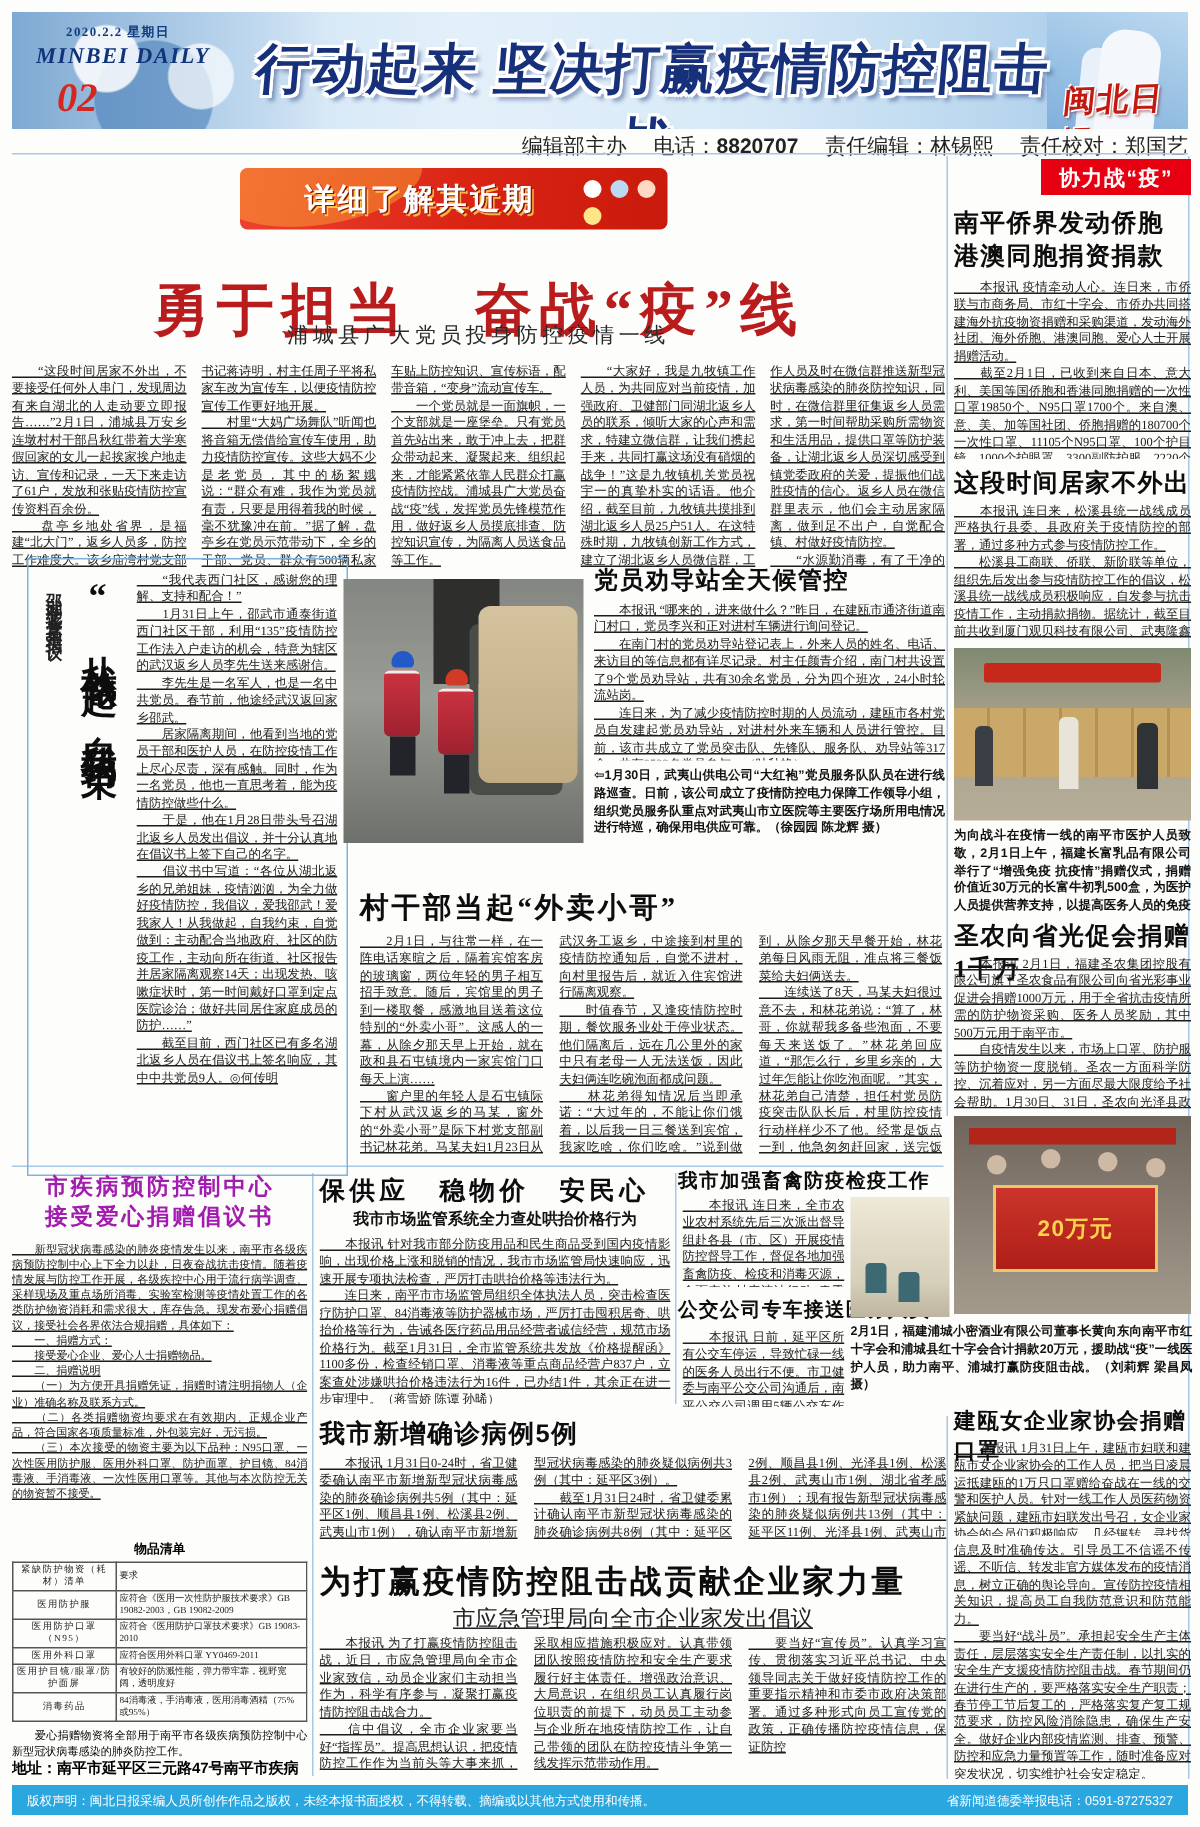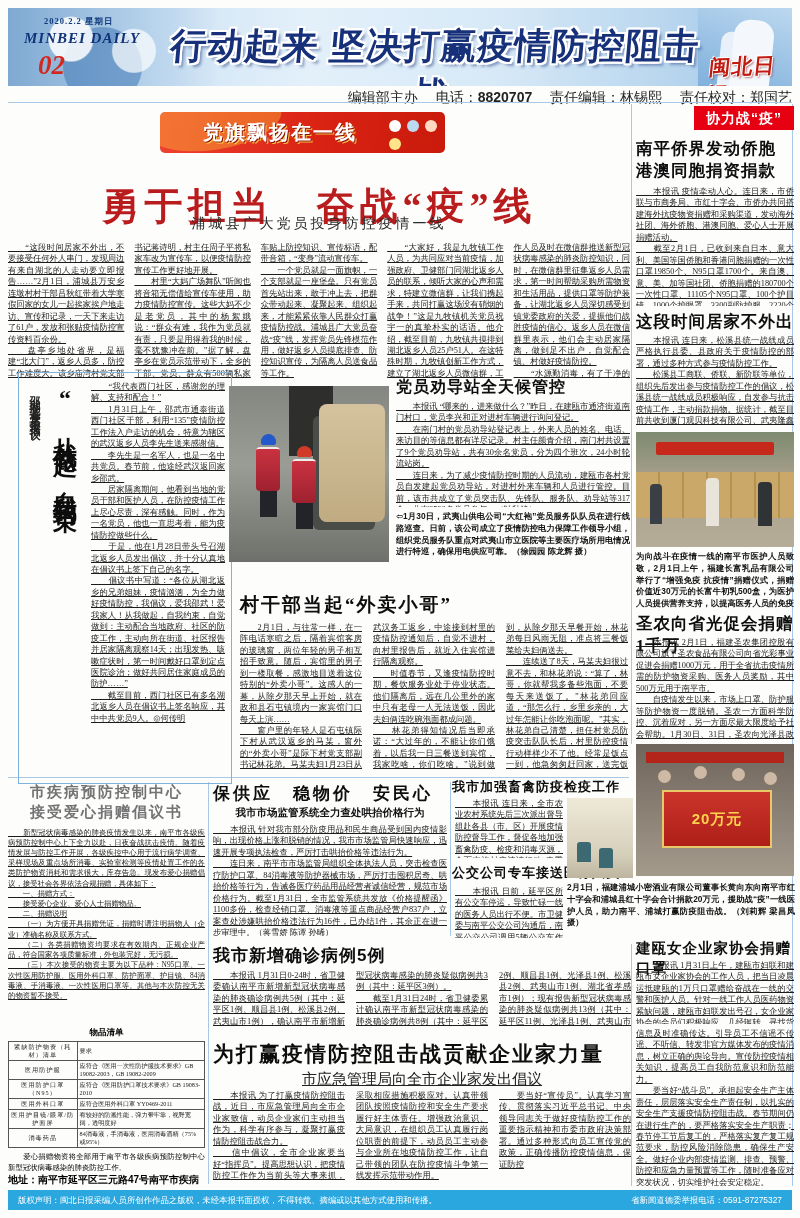--- a/index.html
+++ b/index.html
@@ -83,21 +83,21 @@
   .chair{position:absolute;width:14px;height:20px;background:#3d6a72;border-radius:3px 3px 0 0;}
   
   .blockhead{font-weight:bold;text-align:left;color:#0d0d0d;}
   #guidepost-hl{left:396px;top:377px;width:234px;font-size:16px;letter-spacing:1px;}
   #guidepost-body{left:396px;top:401px;width:234px;height:106px;}
   #power-caption{left:396px;top:511px;width:234px;height:78px;}
   #waimai-hl{left:240px;top:592px;width:388px;font-size:19px;letter-spacing:2px;}
   #waimai-body{left:240px;top:622px;width:388px;height:152px;}
   
   #cdc{left:8px;top:782px;width:197px;height:404px;overflow:hidden;}
-  .cdc-h{font-size:15px;font-weight:900;text-align:center;color:#737373;letter-spacing:2px;line-height:1.35;}
+  .cdc-h{font-size:15px;font-weight:900;text-align:center;color:#a21caf;letter-spacing:2px;line-height:1.35;}
   #cdc-body{font-size:7.4px;margin-top:5px;height:196px;}
   #cdc-list-title{text-align:center;font-weight:bold;font-size:8.5px;margin:3px 0 2px;}
   #cdc table{width:100%;border-collapse:collapse;}
   #cdc td{border:1px solid #555;padding:1px 2px;font-size:6.2px;line-height:1.3;color:#222;vertical-align:middle;}
   #cdc td:first-child{width:35%;text-align:center;letter-spacing:1px;}
   #cdc-note{font-size:7.4px;line-height:1.4;text-align:justify;margin-top:4px;white-space:pre-line;}
   .cdc-bold{font-weight:bold;font-family:"Liberation Sans",sans-serif;font-size:10px;line-height:1.45;}
   
   #market-hl{left:213px;top:782px;width:234px;font-size:17px;letter-spacing:3px;}
   #market-sub{left:213px;top:806px;width:234px;font-size:10.5px;font-weight:bold;text-align:center;
@@ -163,21 +163,21 @@
   <div class="abs rule" style="left:8px;top:102px;width:784px;height:1px"></div>
   <div class="abs rule" style="left:631px;top:104px;width:1px;height:640px"></div>
   <div class="abs rule" style="left:631px;top:944px;width:1px;height:242px"></div>
   <div class="abs rule" style="left:8px;top:777px;width:621px;height:1px"></div>
   <div class="abs rule" style="left:208px;top:782px;width:1px;height:402px"></div>
   <div class="abs rule" style="left:450px;top:782px;width:1px;height:154px"></div>
   <div class="abs rule" style="left:792px;top:104px;width:1px;height:1082px"></div>
 
   <div id="flagbanner" class="abs">
     <div class="fb-swoosh abs"></div>
-    <div class="fb-title abs">党旗飘扬在一线</div>
+    <div class="fb-title abs">详细了解其近期</div>
     <div class="fb-crowd abs">
       <span style="background:#fff"></span>
       <span style="background:#bcd9f2"></span>
       <span style="background:#ffd9c2"></span>
       <span style="background:#ffe48a"></span>
     </div>
   </div>
 
   <div id="main-headline" class="abs hl ser">勇于担当　奋战“疫”线</div>
   <div id="main-subtitle" class="abs ser">浦城县广大党员投身防控疫情一线</div>

